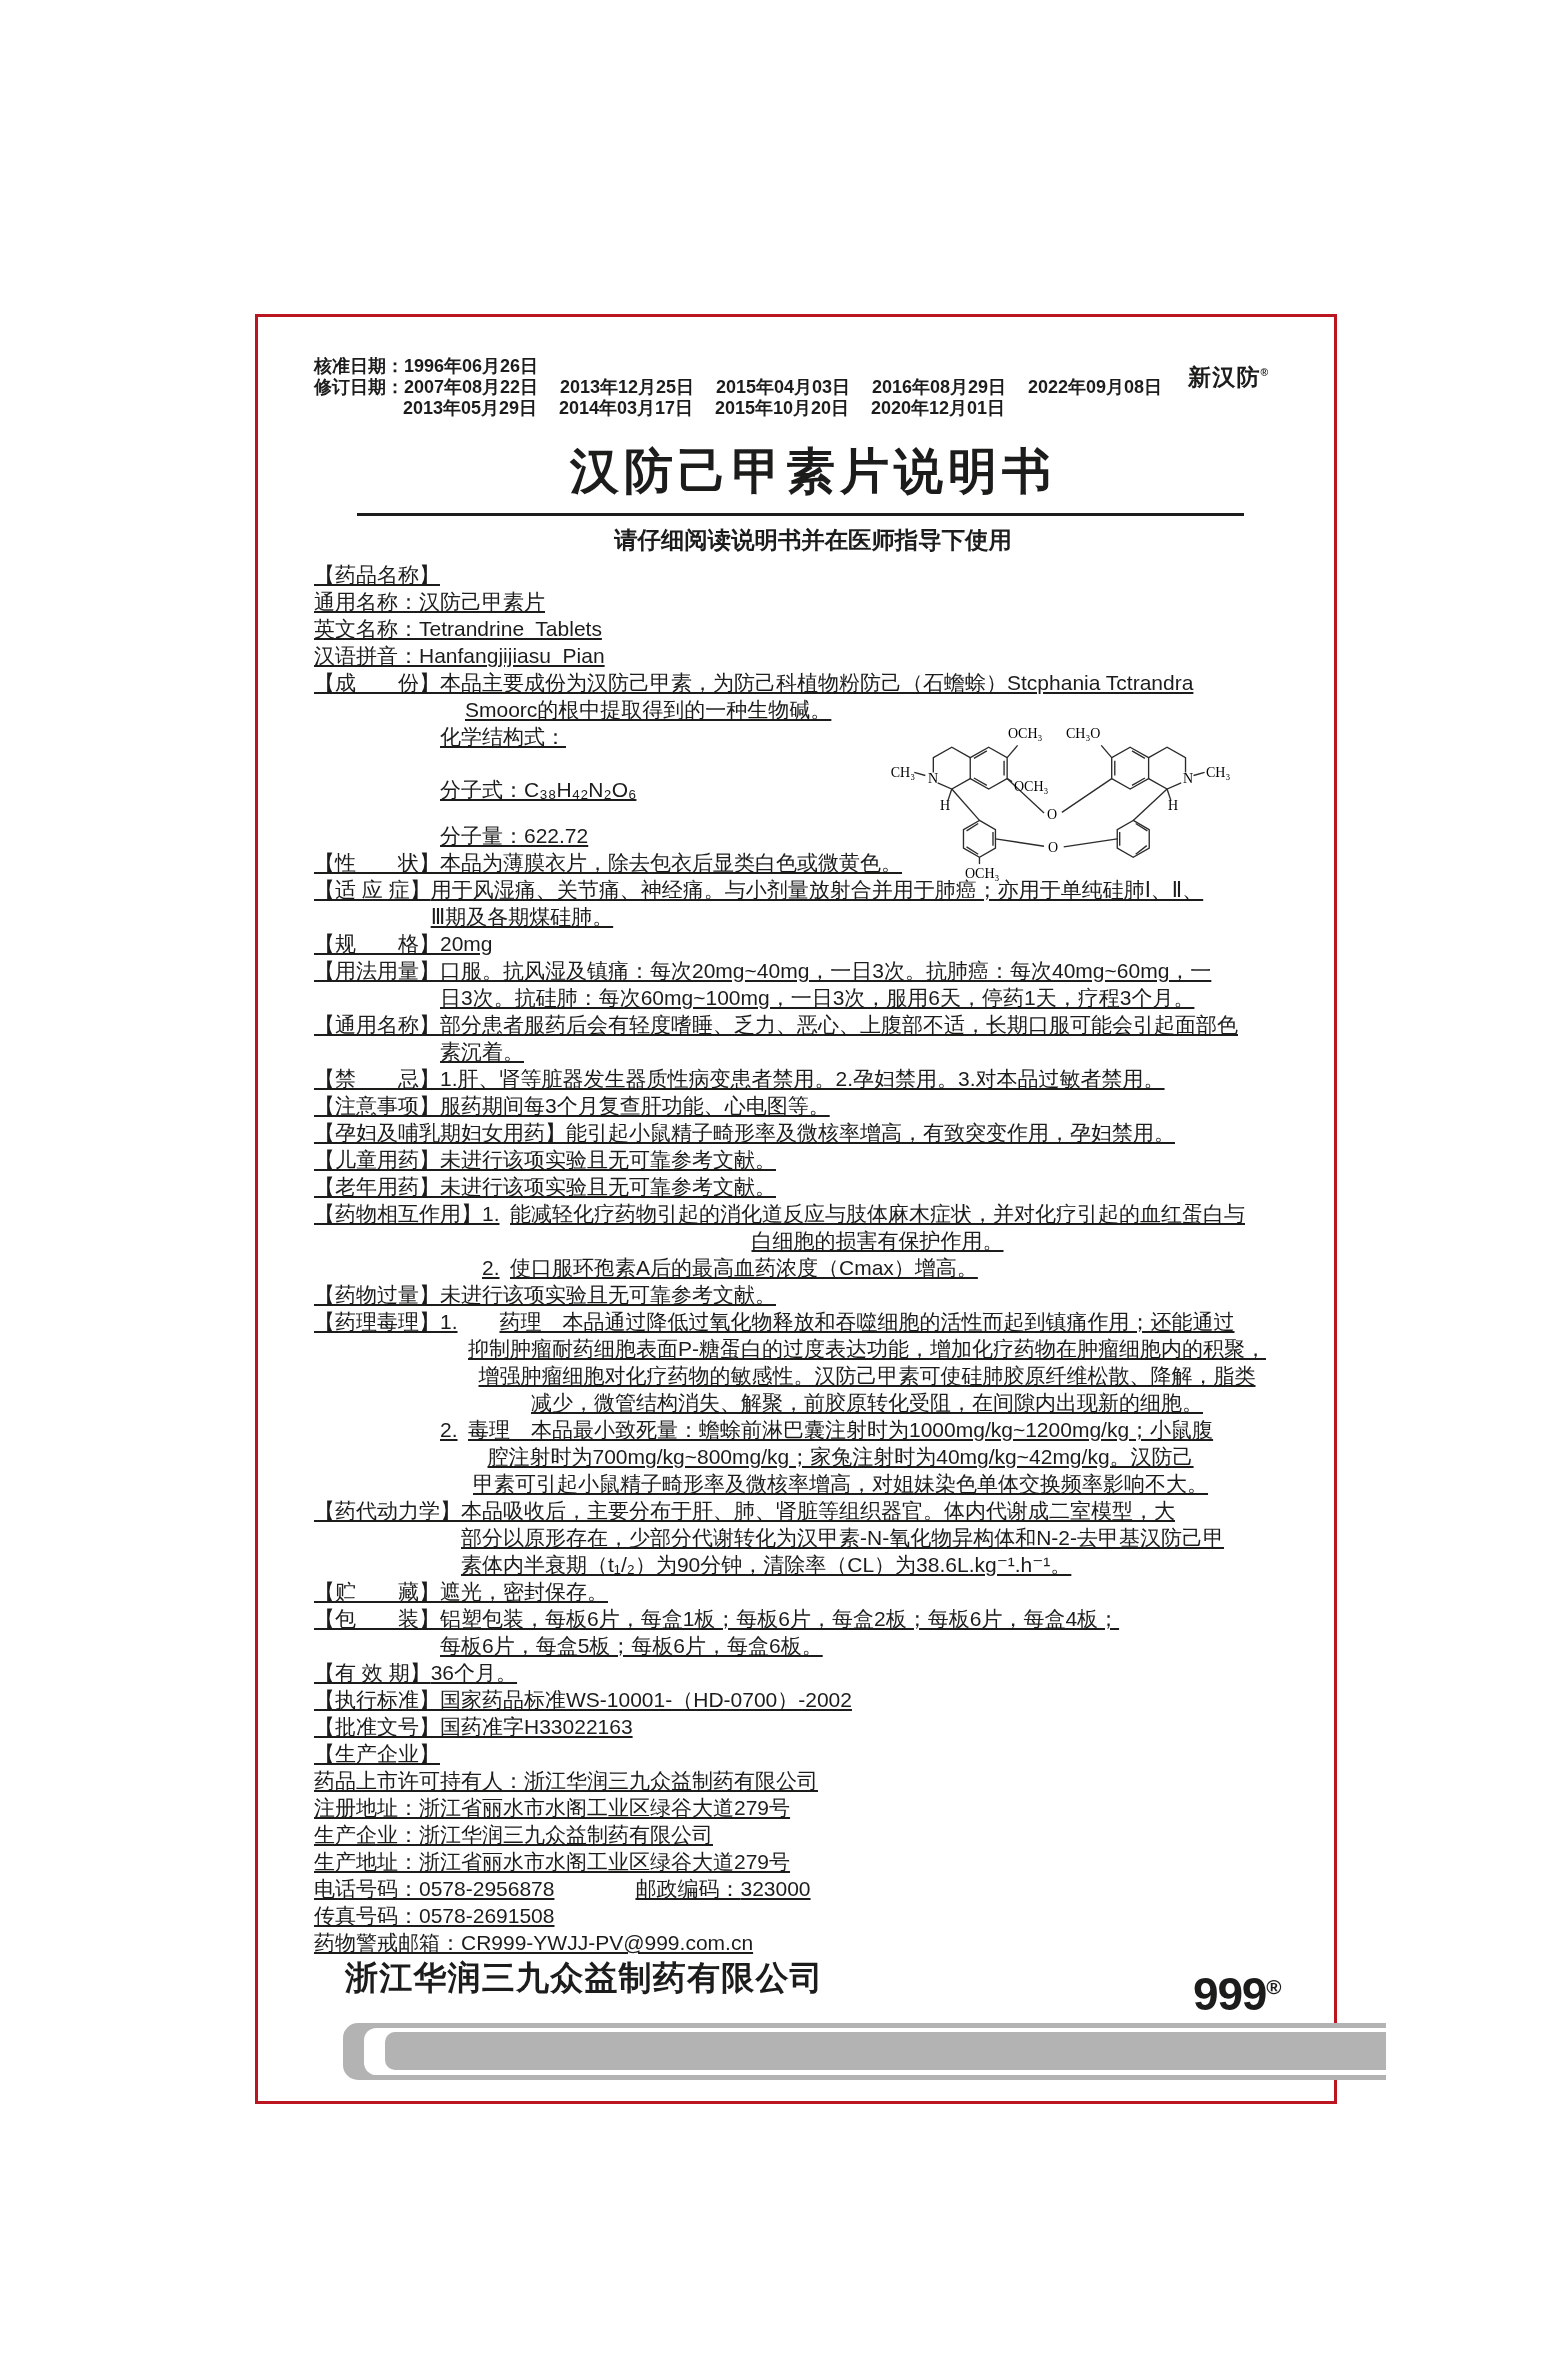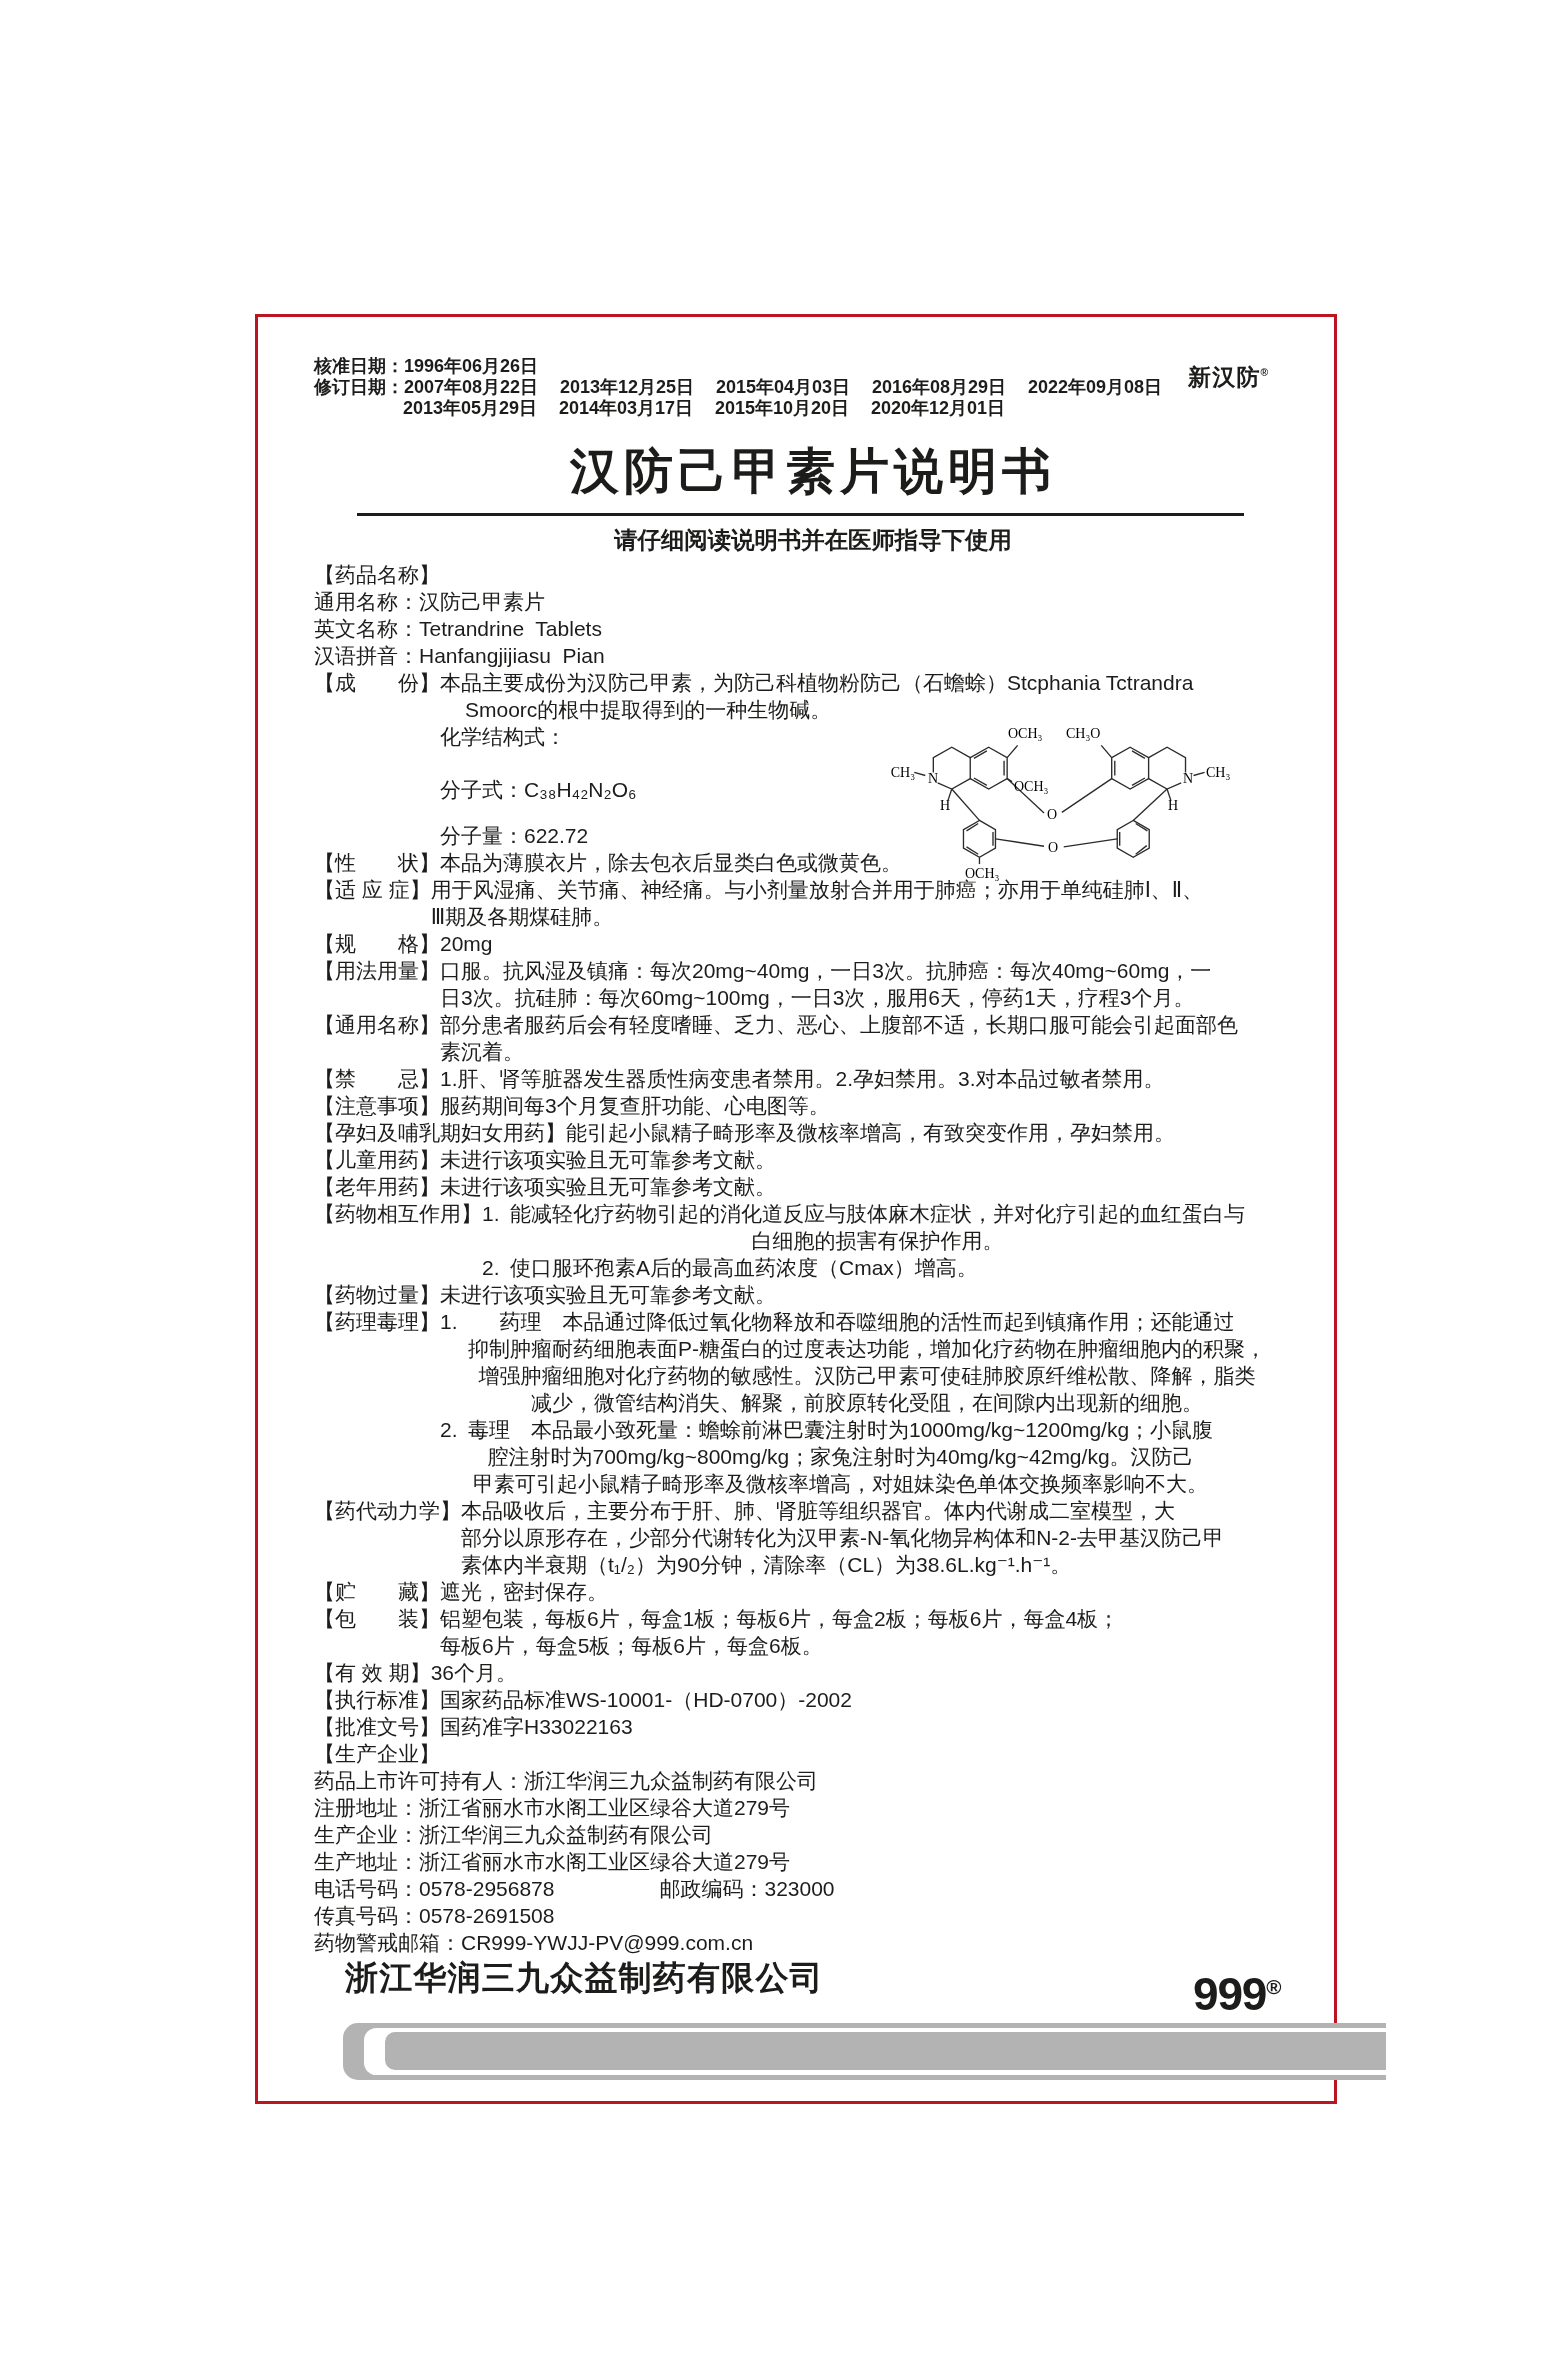--- a/index.html
+++ b/index.html
@@ -14,34 +14,34 @@
   .date-cell{display:inline-block;width:156px;white-space:nowrap;}
   .date-indent{padding-left:89px;}
   
   .brand{position:absolute;left:1188px;top:362px;font-size:23px;font-weight:bold;letter-spacing:1.2px;white-space:nowrap;}
   .brand sup,.logo999 sup{font-size:45%;font-weight:bold;}
   
   .title{text-align:center;font-size:49px;font-weight:bold;letter-spacing:5px;margin-top:26px;line-height:52px;white-space:nowrap;}
   .rule{height:3.1px;background:#1c1c1b;margin-top:16px;margin-left:43px;width:887px;}
   .subtitle{text-align:center;font-size:23.4px;font-weight:bold;margin-top:11px;line-height:27px;white-space:nowrap;}
   
-  .body{margin-top:7.4px;font-size:21px;line-height:27px;}
+  .body{margin-top:7.4px;font-size:21px;line-height:27px;text-decoration:underline;}
   .row{display:flex;align-items:flex-start;}
   .row.simple{display:block;white-space:nowrap;}
   .lbl{flex:none;white-space:pre;}
   .cnt{flex:1;min-width:0;}
   .cnt>div,.cnt>span{white-space:nowrap;}
   .item{display:flex;}
   .no{flex:none;width:28px;white-space:nowrap;}
   .item .txt>div{white-space:nowrap;text-align:center;}
   .ind40{padding-left:25px;}
   .ind205{padding-left:126px;}
   .gap1{margin-top:26px;}
   .gap2{margin-top:18.5px;}
-  .postal{margin-left:105px;}
+  .postal{margin-left:81px;}
   
   .chem{position:absolute;left:887px;top:722px;width:351px;height:163px;}
   .chem svg{position:absolute;left:0;top:0;}
   .cl{position:absolute;font-family:"Liberation Serif","DejaVu Serif",serif;
       font-size:14px;line-height:15px;white-space:nowrap;color:#000000;}
   
   .footer-company{font-size:33px;font-weight:bold;line-height:35px;margin-top:3.7px;padding-left:31px;letter-spacing:1.2px;white-space:nowrap;}
   .logo999{position:absolute;left:1193px;top:1967px;font-size:46px;font-weight:bold;letter-spacing:-1.2px;white-space:nowrap;}
   .bar-outer{position:absolute;left:343px;top:2023px;width:1043px;height:57px;background:#b3b3b3;border-radius:15px 0 0 15px;}
   .bar-white{position:absolute;left:364px;top:2028px;width:1022px;height:47px;background:#ffffff;border-radius:12.3px 0 0 12.3px;}

